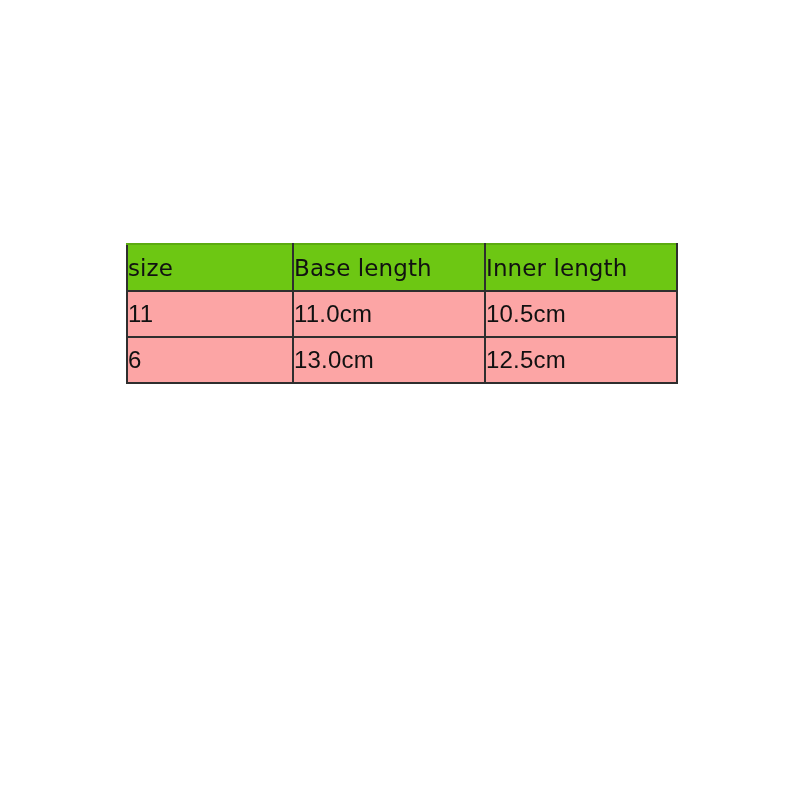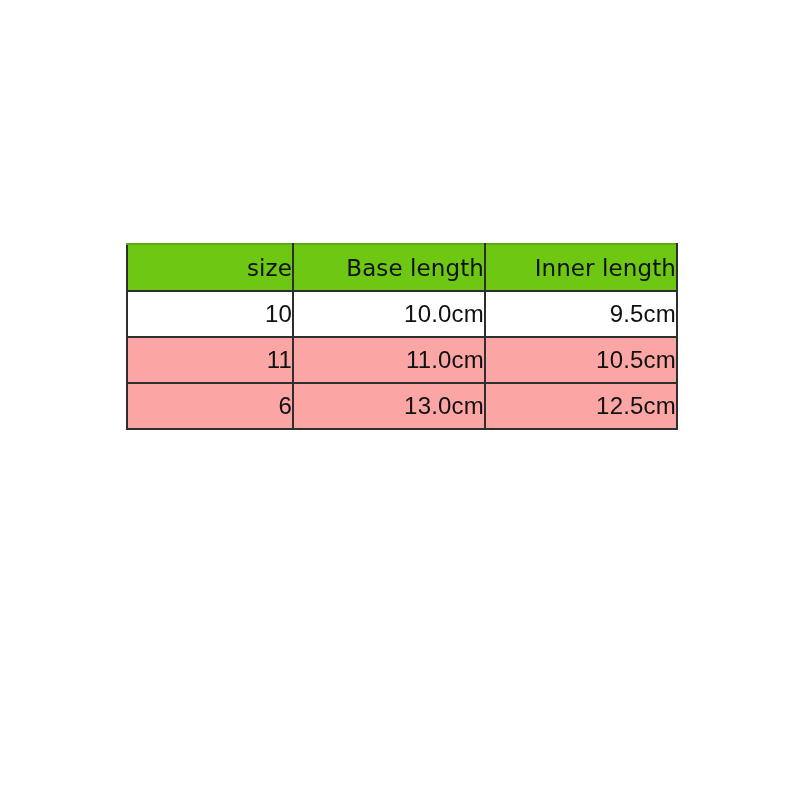--- a/index.html
+++ b/index.html
@@ -34,21 +34,21 @@
   }
 
   #size-chart col.c-size   { width: 166px; }
   #size-chart col.c-base   { width: 192px; }
   #size-chart col.c-inner  { width: 192px; }
 
   #size-chart th,
   #size-chart td {
     border: 2px solid #2e2e2e;
     padding: 0;
-    text-align: right;
+    text-align: left;
     vertical-align: middle;
     color: #111111;
   }
 
   
   #size-chart thead th {
     height: 45px;
     background: #6DC713;
     font-family: "DejaVu Sans", sans-serif;
     font-size: 23px;
@@ -86,25 +86,20 @@
 
     <thead>
       <tr>
         <th>size</th>
         <th>Base length</th>
         <th>Inner length</th>
       </tr>
     </thead>
 
     <tbody>
-      <tr>
-        <td>10</td>
-        <td>10.0cm</td>
-        <td>9.5cm</td>
-      </tr>
       <tr class="striped">
         <td>11</td>
         <td>11.0cm</td>
         <td>10.5cm</td>
       </tr>
       <tr class="striped">
         <td>6</td>
         <td>13.0cm</td>
         <td>12.5cm</td>
       </tr>

